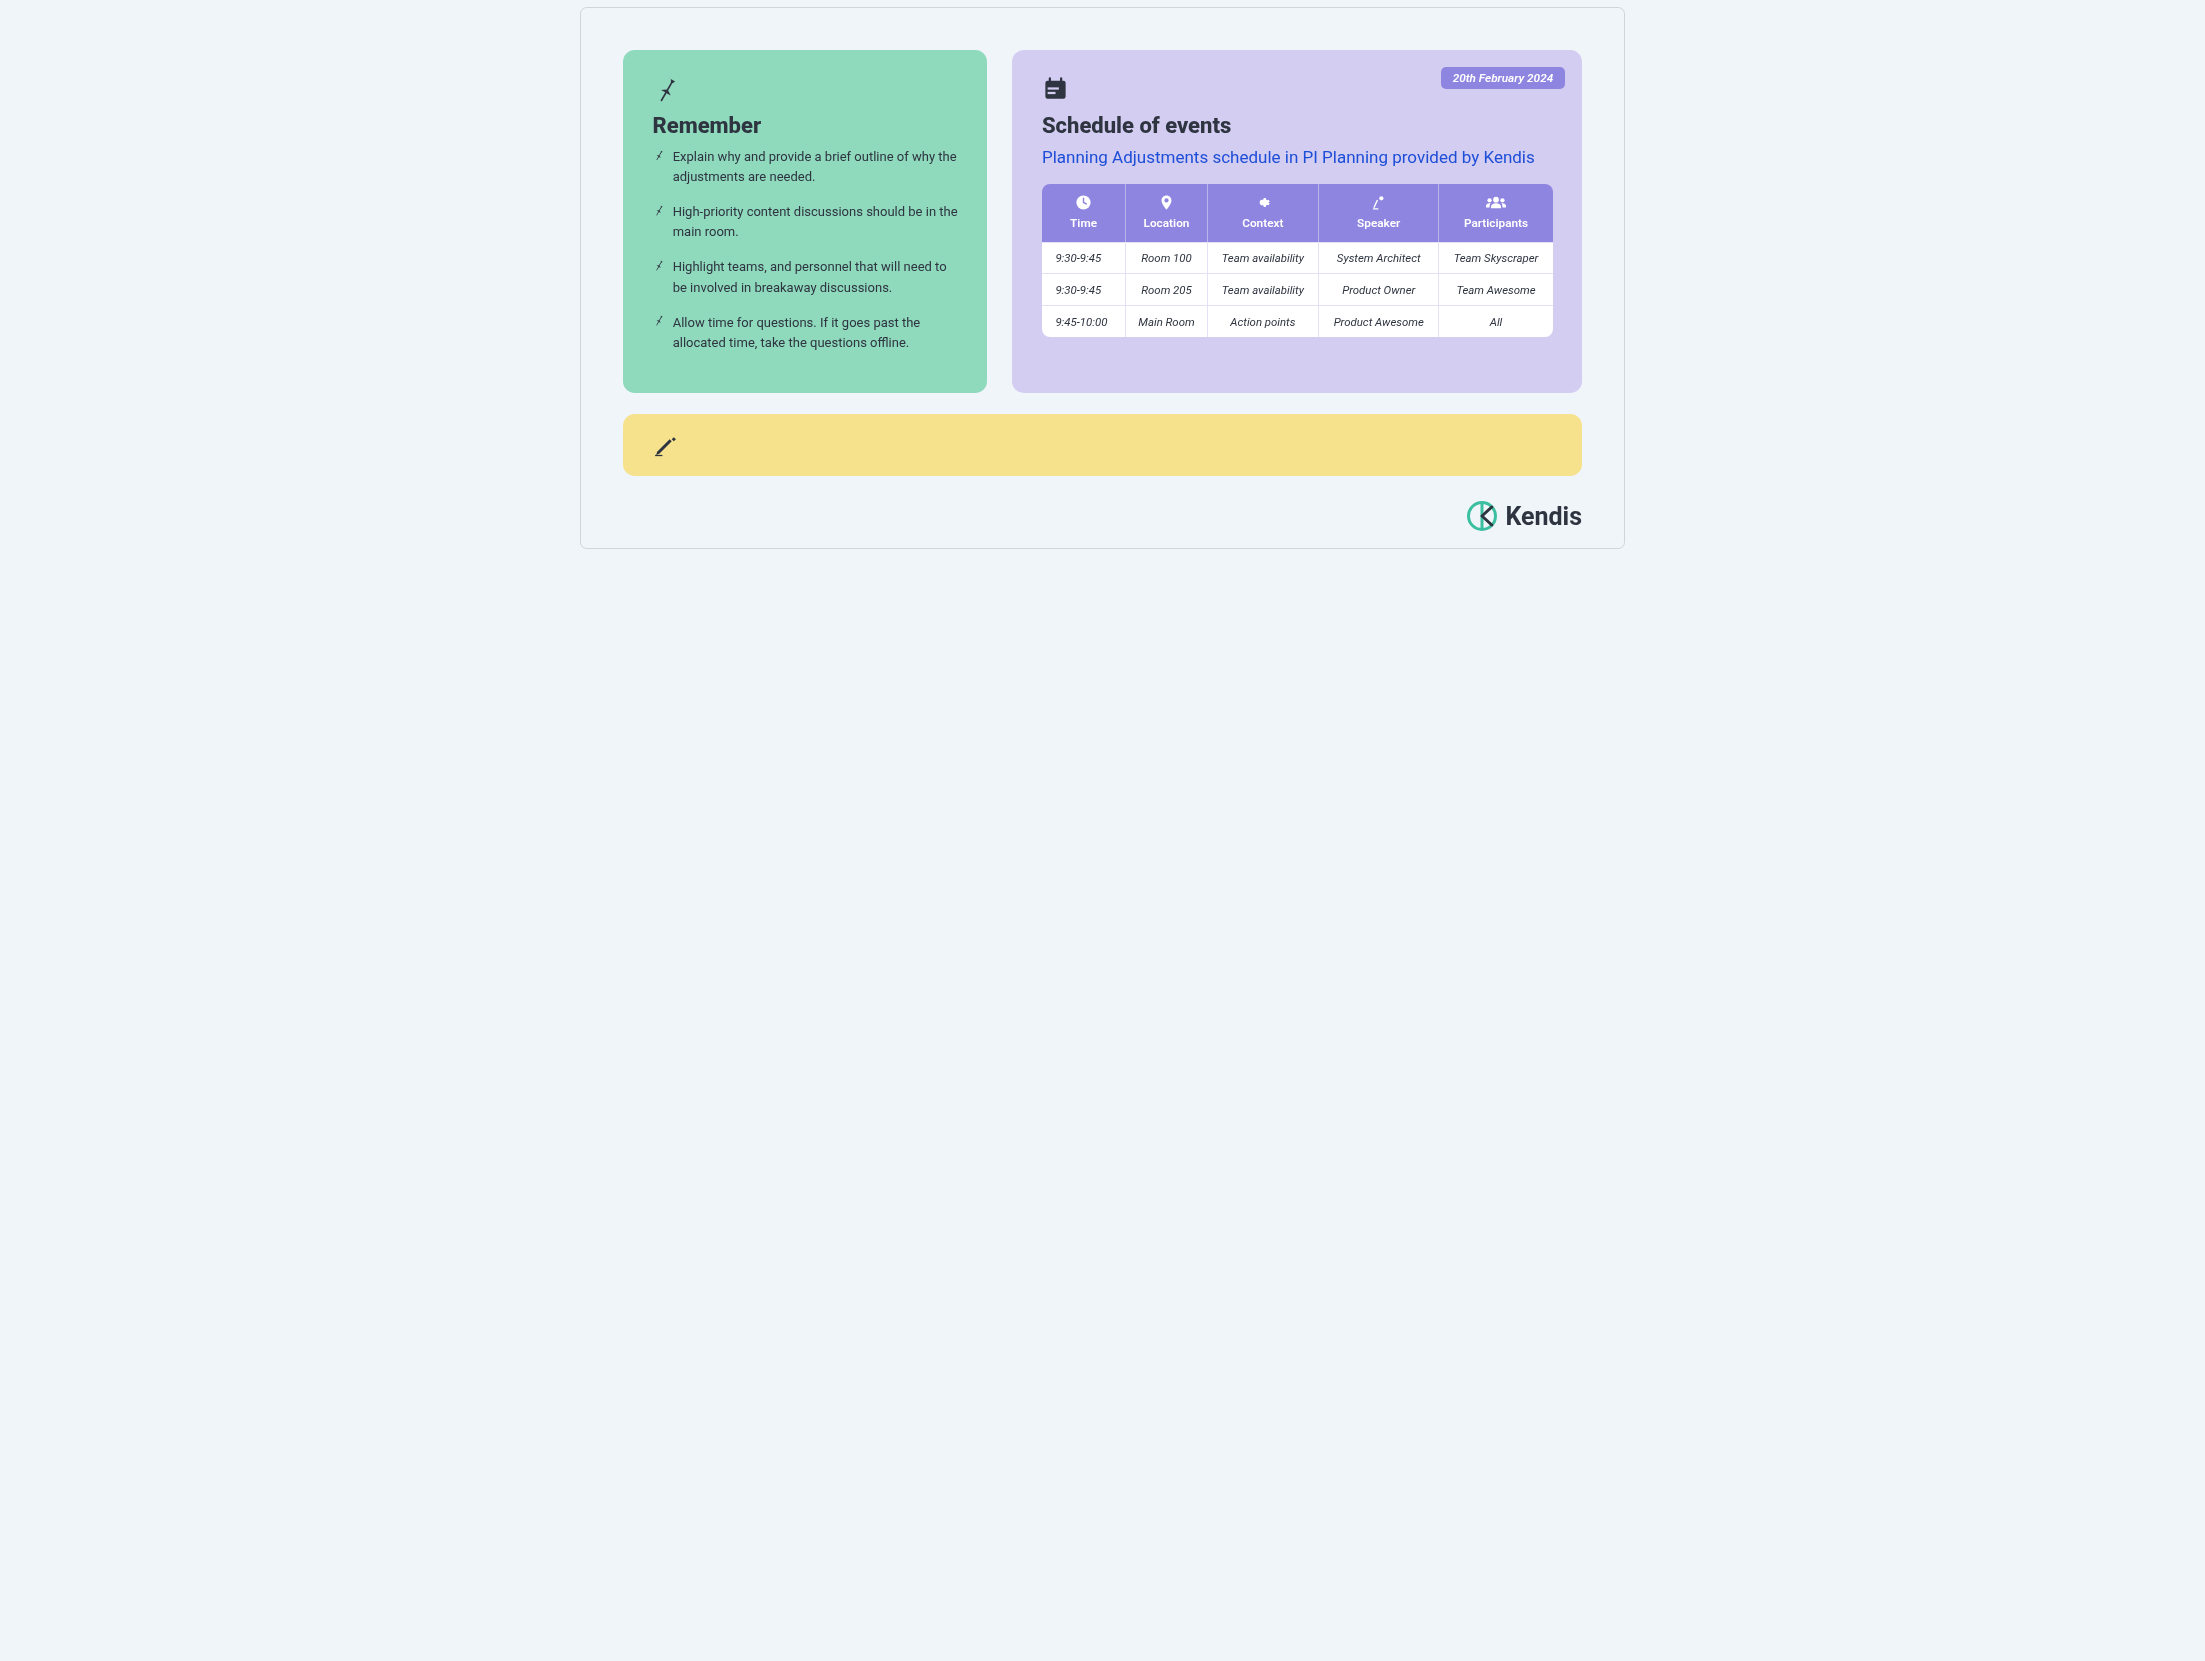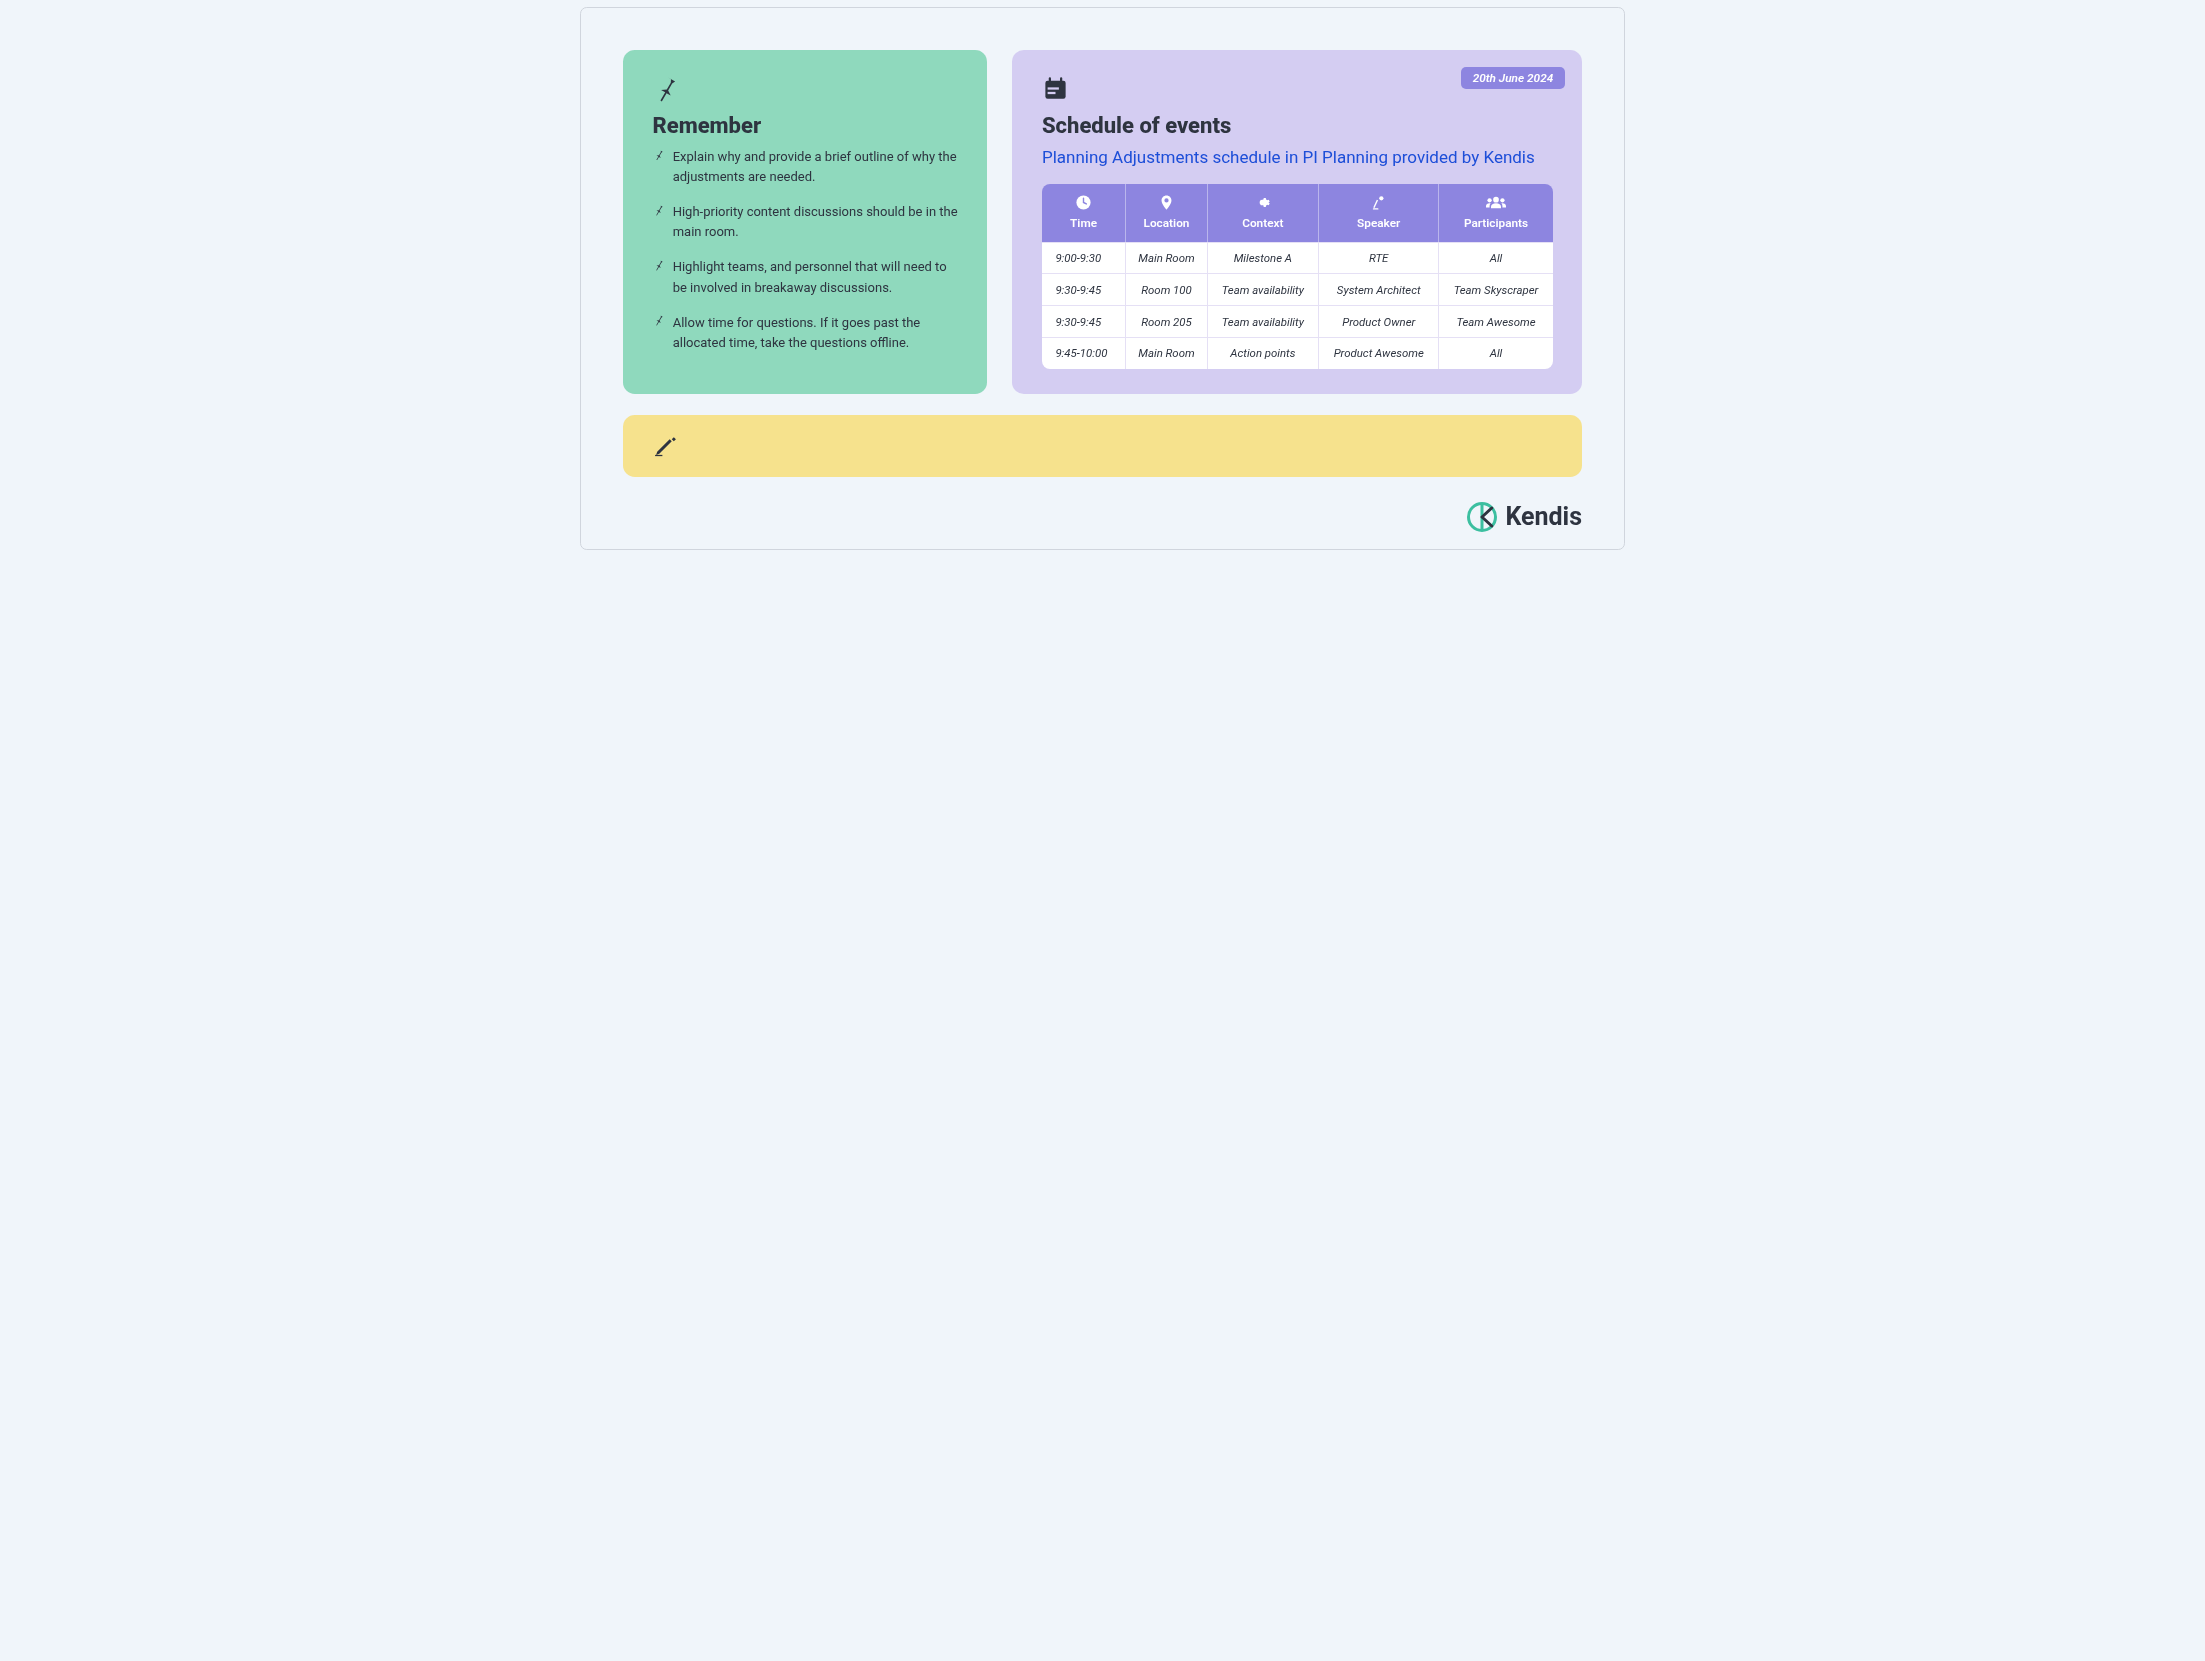--- a/index.html
+++ b/index.html
@@ -182,21 +182,21 @@
               <svg width="11.8" height="11.8" viewBox="0 0 24 24" fill="#2e3440">
                 <path d="M16 3l5 5-3 1-5 5 1 5-3-3-6 6-1-1 6-6-3-3 5 1 5-5 1-3-2-2z" transform="rotate(-15 12 12)"></path>
               </svg>
             </span>
           <span>Allow time for questions. If it goes past the allocated time, take the questions offline.</span>
         </li>
       </ul>
     </div>
 
     <div class="card schedule">
-      <div class="date-badge">20th June 2024</div>
+      <div class="date-badge">20th February 2024</div>
       <div class="card-icon">
         <svg width="27" height="27" viewBox="0 0 24 24" fill="#2e3440">
             <rect x="3" y="5" width="18" height="16" rx="2"></rect>
             <rect x="6" y="2" width="2" height="4" rx="1"></rect>
             <rect x="16" y="2" width="2" height="4" rx="1"></rect>
             <rect x="5" y="11" width="10" height="2" fill="#d4cdf2"></rect>
             <rect x="5" y="15" width="7" height="2" fill="#d4cdf2"></rect>
           </svg>
       </div>
       <h2 class="card-heading">Schedule of events</h2>
@@ -240,27 +240,20 @@
                   <path d="M14 11c-4 0-7 2-7 5v2h14v-2c0-3-3-5-7-5z"></path>
                   <path d="M5 11c-3 0-5 1.5-5 4v2h5v-2c0-1.5.5-3 1.5-4H5z"></path>
                   <path d="M23 11c3 0 5 1.5 5 4v2h-5v-2c0-1.5-.5-3-1.5-4H23z"></path>
                 </svg>
               <span>Participants</span>
             </th>
           </tr>
         </thead>
         <tbody>
           <tr>
-            <td>9:00-9:30</td>
-            <td>Main Room</td>
-            <td>Milestone A</td>
-            <td>RTE</td>
-            <td>All</td>
-          </tr>
-          <tr>
             <td>9:30-9:45</td>
             <td>Room 100</td>
             <td>Team availability</td>
             <td>System Architect</td>
             <td>Team Skyscraper</td>
           </tr>
           <tr>
             <td>9:30-9:45</td>
             <td>Room 205</td>
             <td>Team availability</td>

